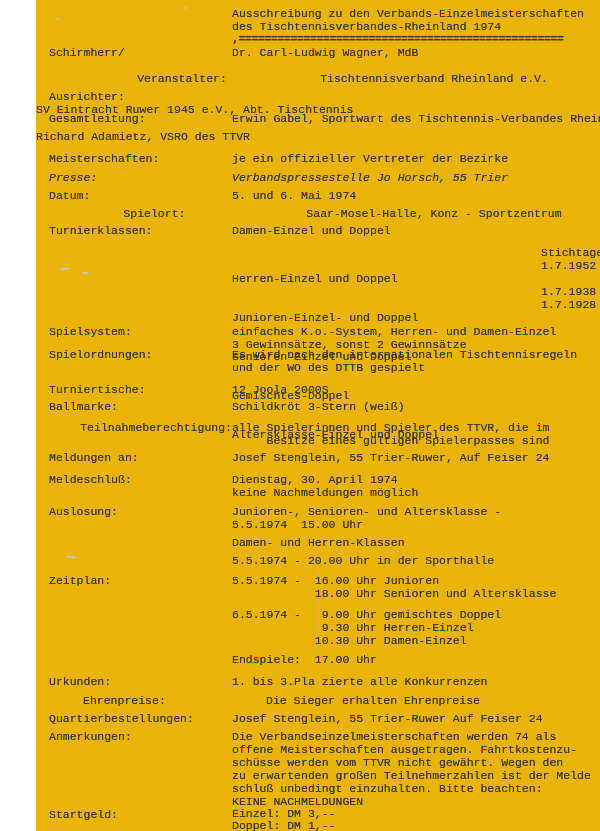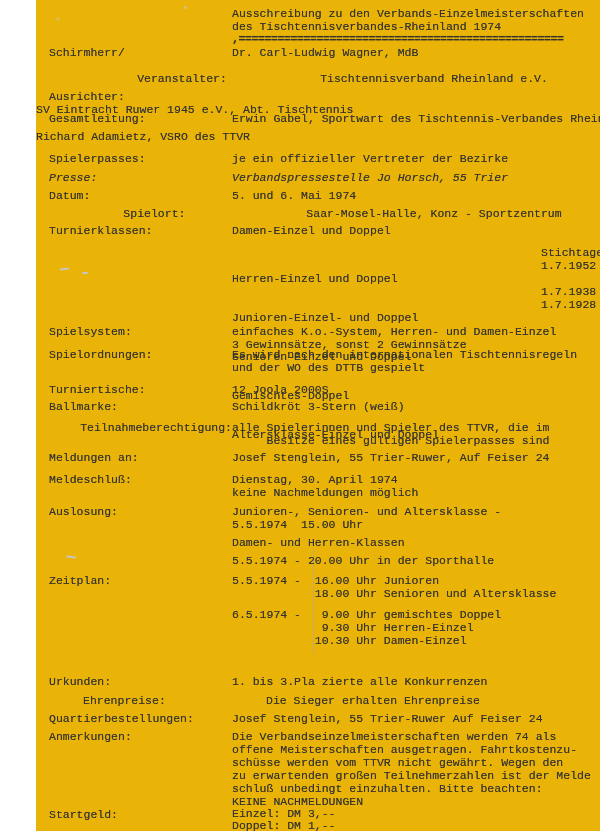--- a/index.html
+++ b/index.html
@@ -72,21 +72,21 @@
   <div class="row" style="top:112px;">
     <div class="lbl">Gesamtleitung:</div>
     <div class="val">Erwin Gabel, Sportwart des Tischtennis-Verbandes Rheinland</div>
   </div>
 
   <div class="row" style="top:130px;">
     <div class="val">Richard Adamietz, VSRO des TTVR</div>
   </div>
 
   <div class="row" style="top:152px;">
-    <div class="lbl">Spielerpasses:</div>
+    <div class="lbl">Meisterschaften:</div>
     <div class="val">je ein offizieller Vertreter der Bezirke</div>
   </div>
 
   <div class="row" style="top:171px;font-style:italic;">
     <div class="lbl">Presse:</div>
     <div class="val">Verbandspressestelle Jo Horsch, 55 Trier</div>
   </div>
 
   <div class="row" style="top:189px;">
     <div class="lbl">Datum:</div>
@@ -176,20 +176,21 @@
   </div>
 
   <div class="row" style="top:574px;">
     <div class="lbl">Zeitplan:</div>
     <div>
       <div class="vline">5.5.1974 -  16.00 Uhr Junioren</div>
       <div class="vline">            18.00 Uhr Senioren und Altersklasse</div>
       <div class="vline gap8">6.5.1974 -   9.00 Uhr gemischtes Doppel</div>
       <div class="vline">             9.30 Uhr Herren-Einzel</div>
       <div class="vline">            10.30 Uhr Damen-Einzel</div>
+      <div class="vline gap6">Endspiele:  17.00 Uhr</div>
     </div>
   </div>
 
   <div class="row" style="top:675px;">
     <div class="lbl">Urkunden:</div>
     <div class="val">1. bis 3.Pla zierte alle Konkurrenzen</div>
   </div>
 
   <div class="row" style="top:694px;padding-left:34px;">
     <div class="lbl">Ehrenpreise:</div>

